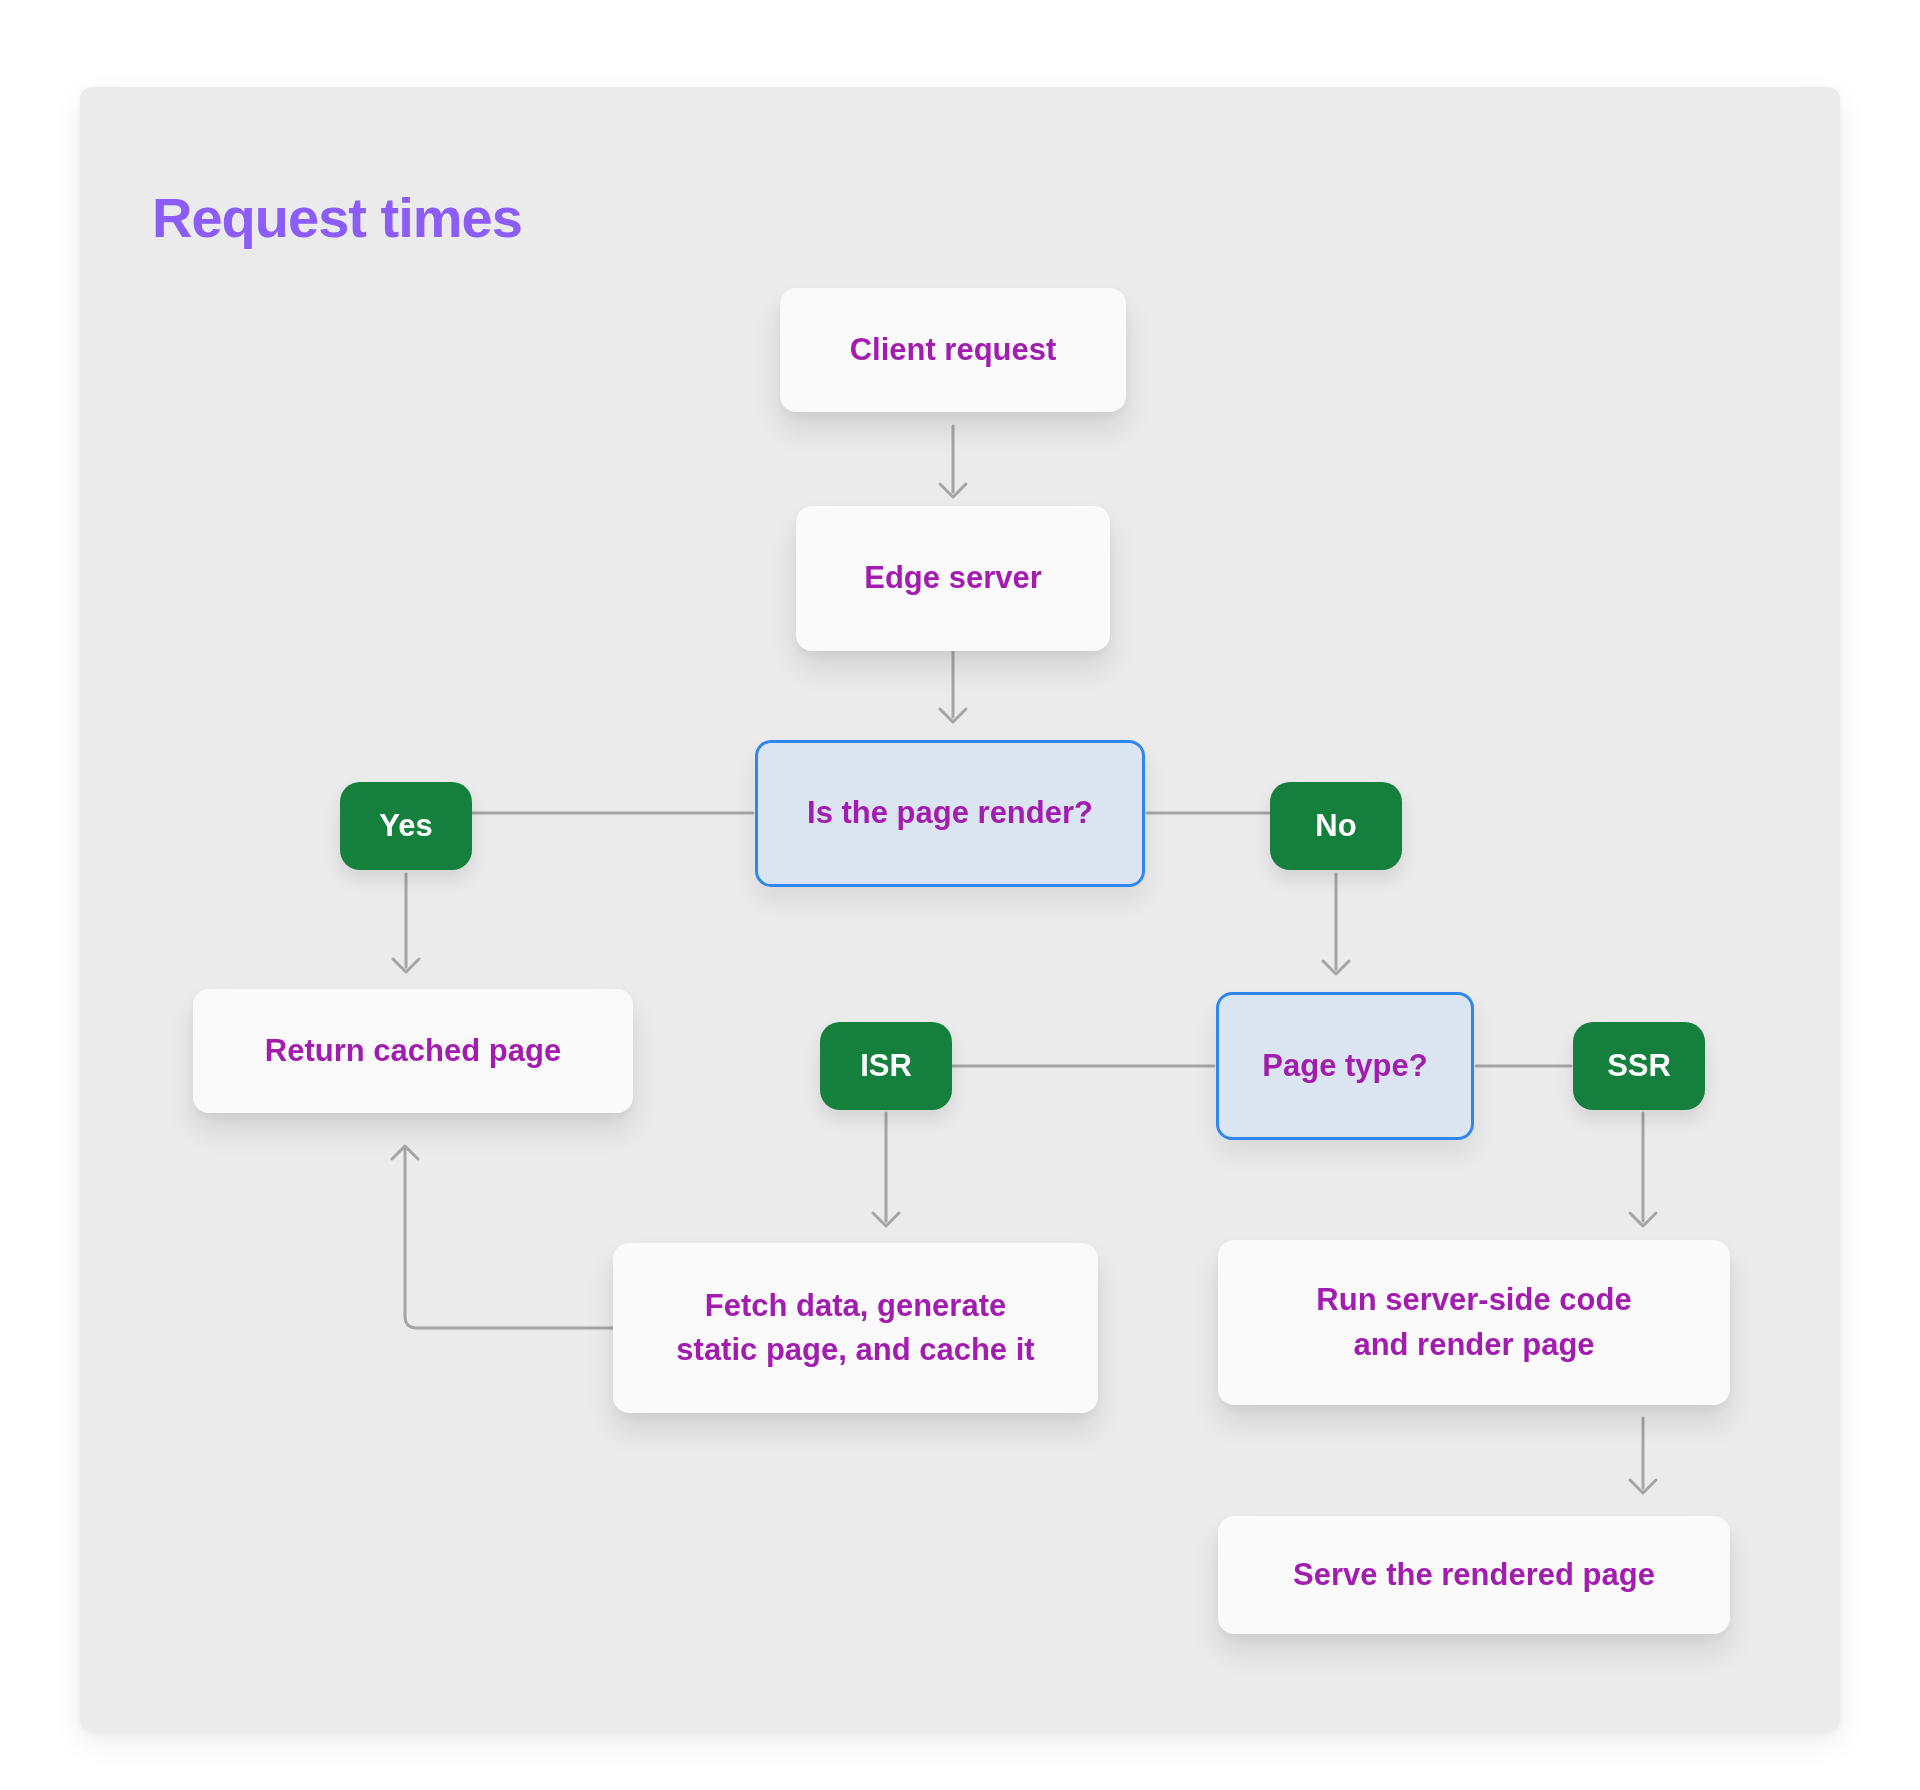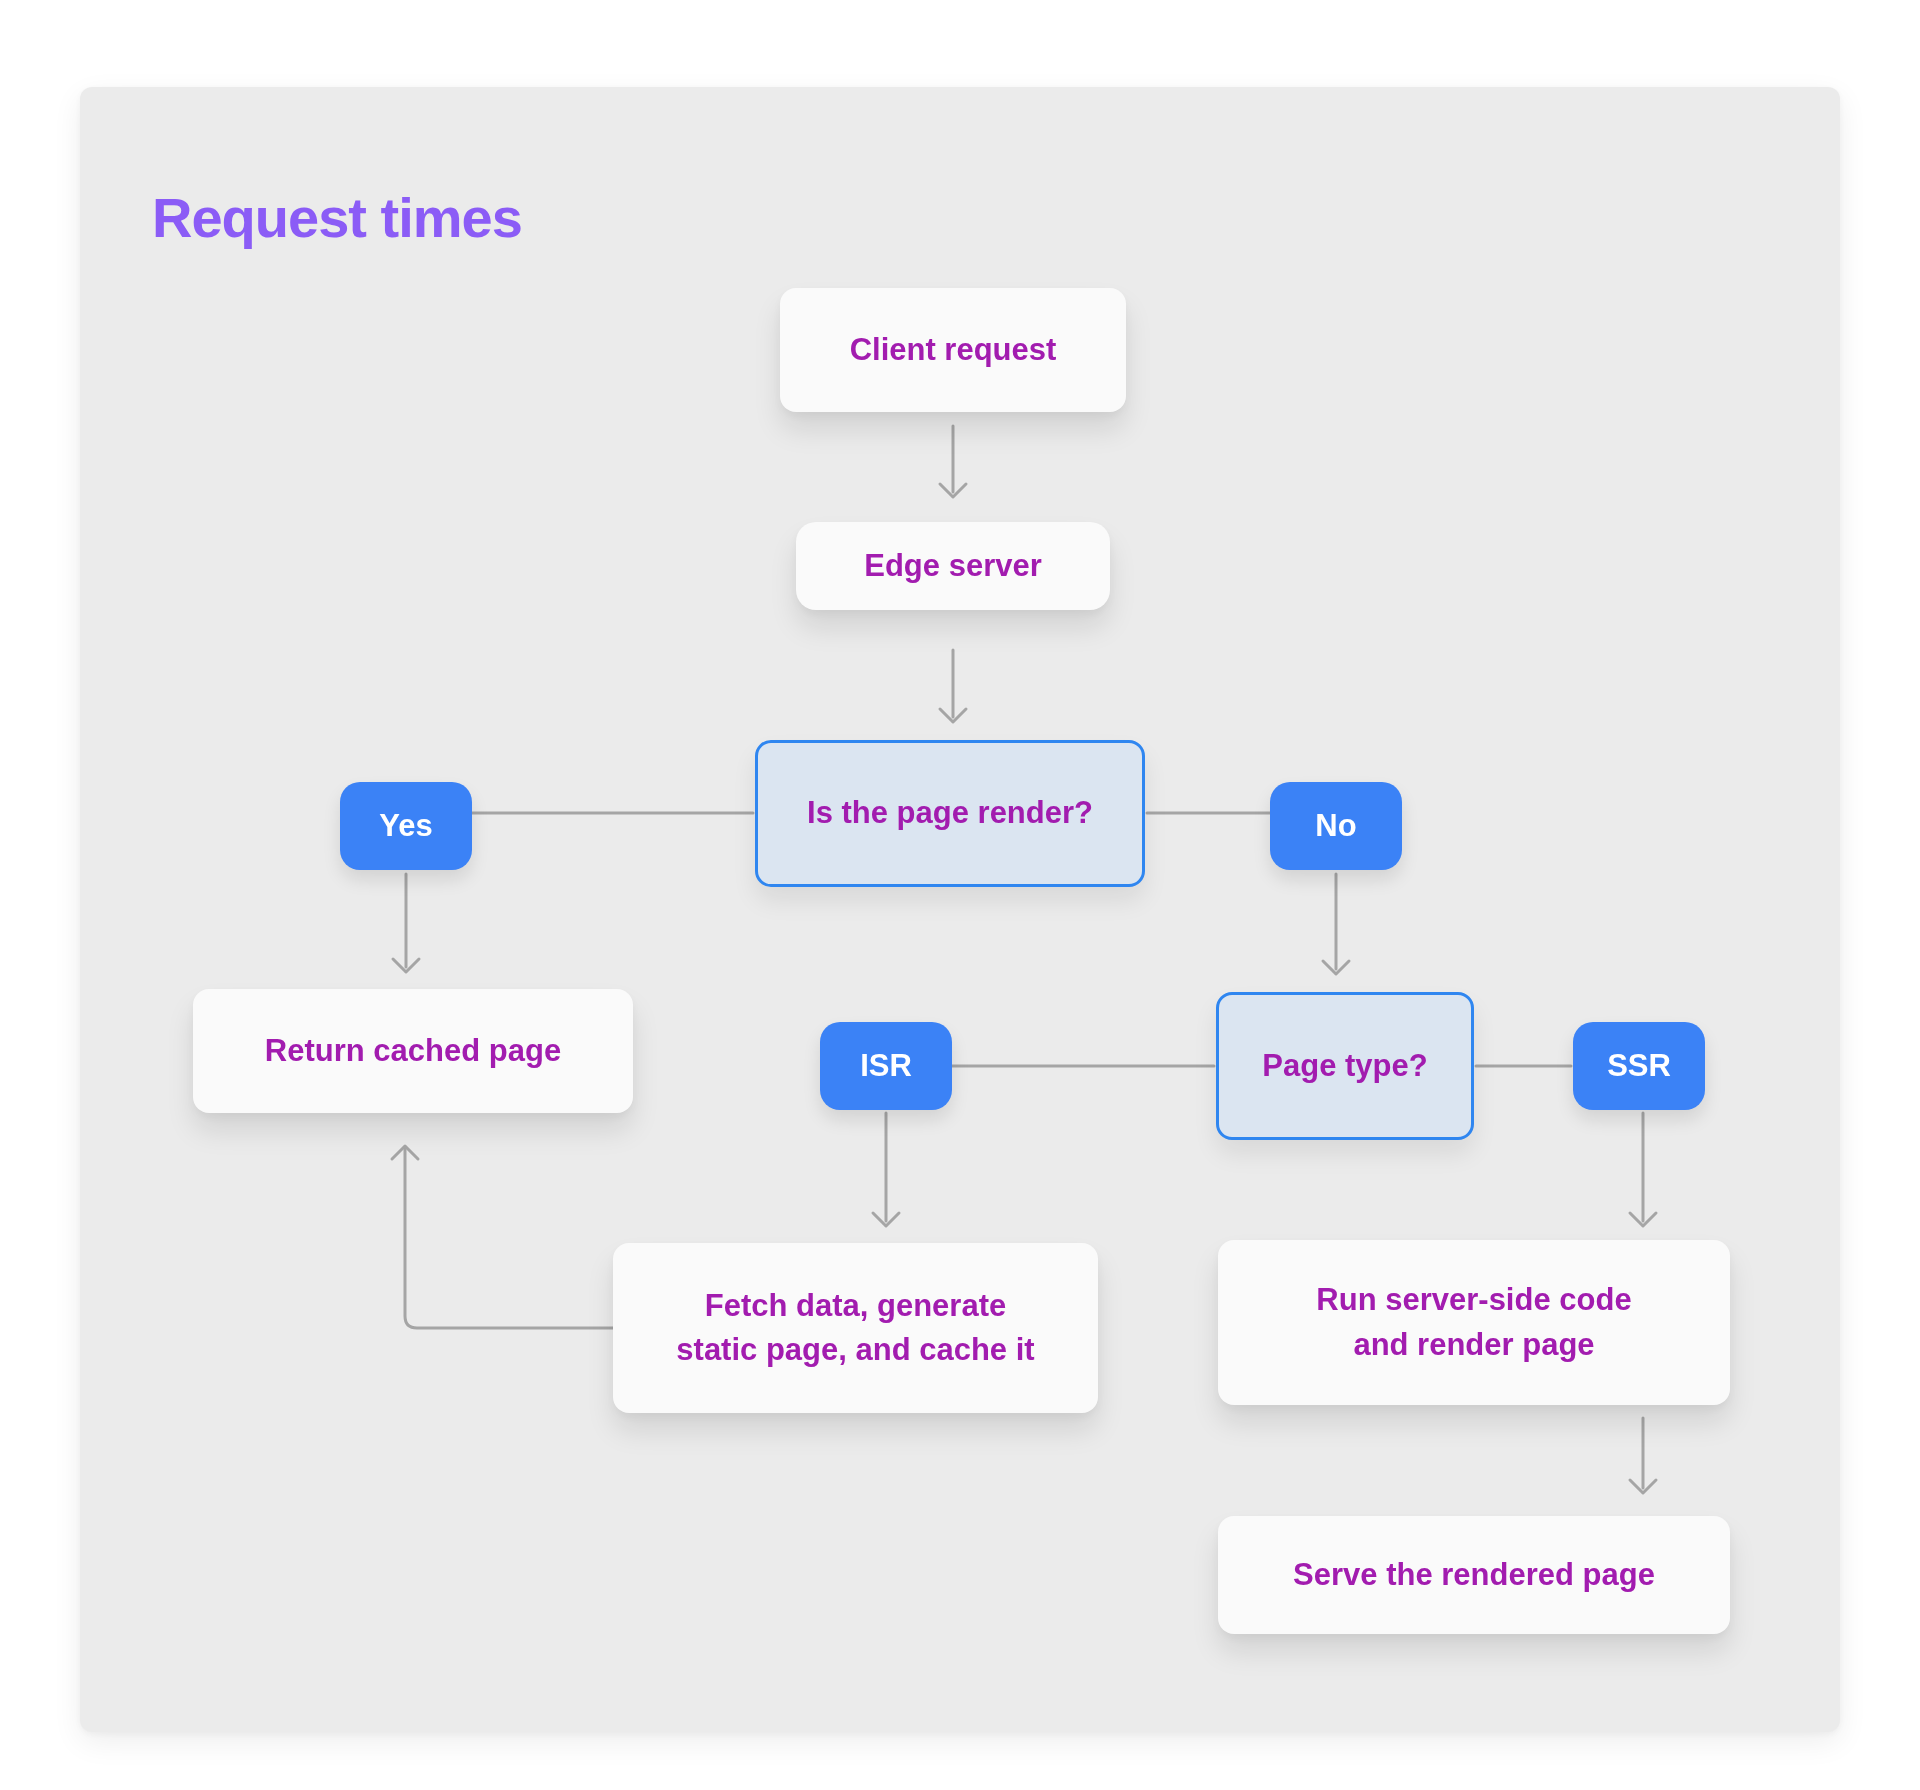--- a/index.html
+++ b/index.html
@@ -26,26 +26,26 @@
   }
   .proc{
     background:#fafafa;border-radius:16px;
     box-shadow:0 18px 28px rgba(0,0,0,0.10), 0 4px 8px rgba(0,0,0,0.04);
   }
   .decision{
     background:#dbe5f1;border:3px solid #2f86f0;border-radius:16px;
     box-shadow:0 14px 24px rgba(0,0,0,0.08);
   }
   .tag{
-    background:#3b82f6;border-radius:20px;color:#ffffff;
+    background:#15803d;border-radius:20px;color:#ffffff;
     box-shadow:0 10px 18px rgba(0,0,0,0.10);
   }
   
   .n-client  {left:780px; top:288px; width:346px; height:124px;}
-  .n-edge    {left:796px; top:522px; width:314px; height:88px;border-radius:20px;}
+  .n-edge    {left:796px; top:506px; width:314px; height:145px;}
   .n-cached  {left:755px; top:740px; width:390px; height:147px;}
   .n-yes     {left:340px; top:782px; width:132px; height:88px;}
   .n-no      {left:1270px;top:782px; width:132px; height:88px;}
   .n-return  {left:193px; top:989px; width:440px; height:124px;}
   .n-isr     {left:820px; top:1022px;width:132px; height:88px;}
   .n-pagetype{left:1216px;top:992px; width:258px; height:148px;}
   .n-ssr     {left:1573px;top:1022px;width:132px; height:88px;}
   .n-fetch   {left:613px; top:1243px;width:485px; height:170px;}
   .n-run     {left:1218px;top:1240px;width:512px; height:165px;}
   .n-serve   {left:1218px;top:1510px;width:512px; height:118px;margin-top:6px;}

